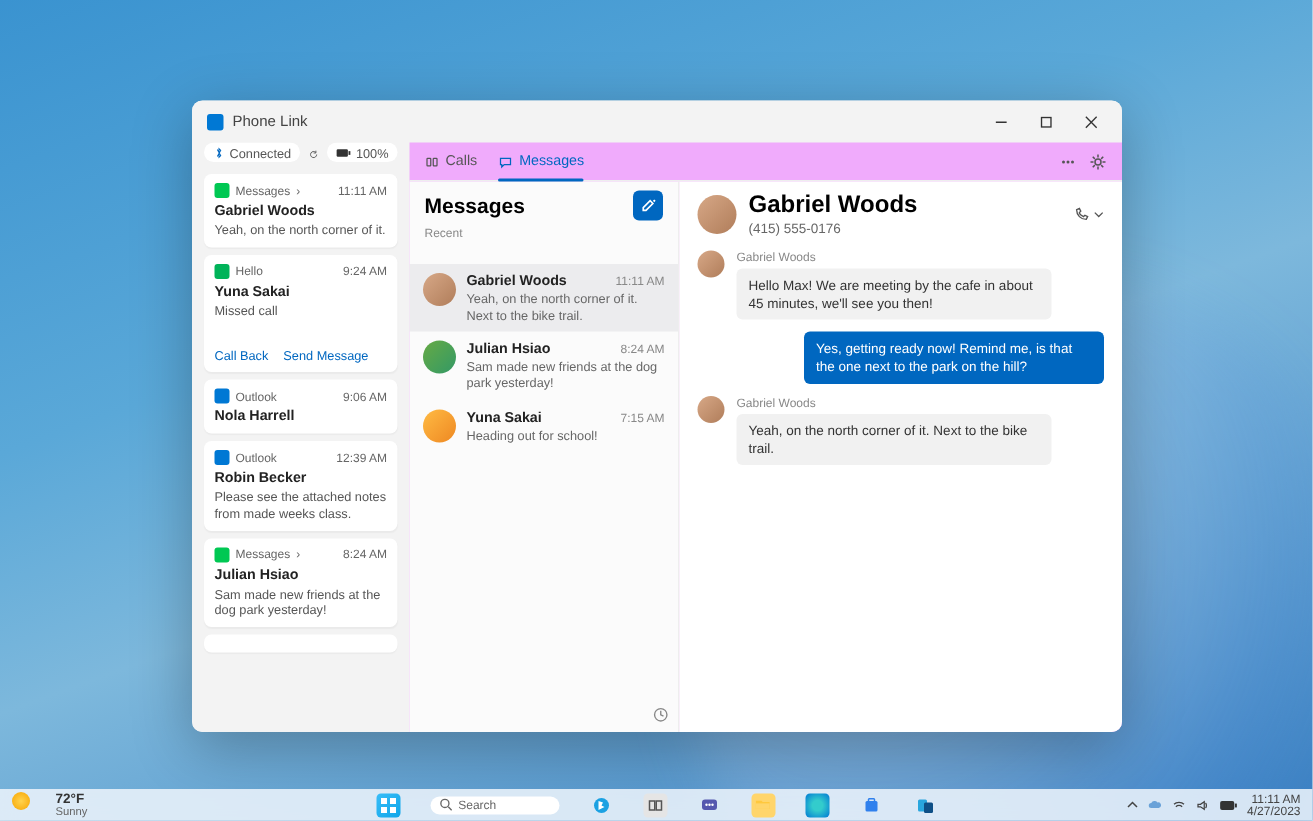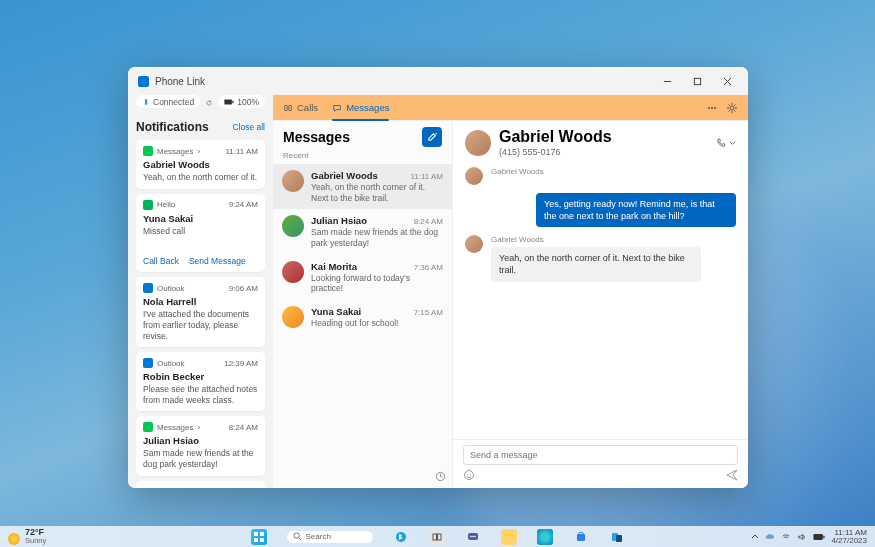--- a/index.html
+++ b/index.html
@@ -24,32 +24,32 @@
 .card .crow{display:flex;align-items:center;gap:4px;font-size:8px;color:#666}
 .card .crow .ctime{margin-left:auto}
 .card .appicon{width:10px;height:10px;border-radius:2px;display:inline-block}
 .ai-msg{background:#00c853}
 .ai-phone{background:#00b359}
 .ai-out{background:#0078d4}
 .card .ctitle{font-size:9.5px;font-weight:600;color:#222;margin-top:3px}
 .card .cbody{font-size:8.5px;color:#555;margin-top:2px;line-height:1.25}
 .card .cactions{display:flex;gap:10px;margin-top:20px}
 .card .cactions span{font-size:8.5px;color:#0067c0}
-.middle{flex:1;display:flex;flex-direction:column;background:#fdba74;min-width:0}
+.middle{flex:1;display:flex;flex-direction:column;background:#f0abfc;min-width:0}
 .tabs{height:26px;display:flex;align-items:center;gap:14px;padding:0 10px;border-bottom:1px solid #eee;font-size:9.5px;color:#555}
 .tab{display:flex;align-items:center;gap:4px;height:100%;position:relative}
 .tab.active{color:#0067c0}
 .tab.active::after{content:"";position:absolute;left:0;right:0;bottom:-1px;height:2px;background:#0067c0;border-radius:2px}
 .tabs .tr{margin-left:auto;display:flex;gap:8px;color:#555}
 .cols{flex:1;display:flex;min-height:0}
 .convlist{width:180px;border-right:1px solid #eee;display:flex;flex-direction:column;background:#fbfbfb}
 .convhdr{display:flex;align-items:center;justify-content:space-between;padding:6px 10px 2px}
 .convhdr h2{font-size:14px;font-weight:600}
 .newbtn{width:20px;height:20px;background:#0067c0;border-radius:4px;display:flex;align-items:center;justify-content:center;color:#fff}
-.recent{font-size:8px;color:#888;padding:2px 10px 4px}
+.recent{font-size:8px;color:#888;padding:2px 10px 16px}
 .conv{display:flex;gap:7px;padding:6px 9px;align-items:flex-start}
 .conv.sel{background:#ececee}
 .avatar{width:22px;height:22px;border-radius:50%;flex-shrink:0;background:#ccc;overflow:hidden}
 .av1{background:linear-gradient(135deg,#d7a887,#b07d5a)}
 .av2{background:linear-gradient(135deg,#6a4,#396)}
 .av3{background:linear-gradient(135deg,#c66,#a33)}
 .av4{background:linear-gradient(135deg,#fb4,#e82)}
 .conv .cinfo{flex:1;min-width:0}
 .conv .nmrow{display:flex;align-items:baseline;gap:6px}
 .conv .nm{font-size:9.5px;font-weight:600;color:#222}
@@ -68,21 +68,21 @@
 .sender{font-size:8px;color:#888}
 .bubble{font-size:9px;line-height:1.35;padding:5px 8px;border-radius:4px}
 .bin{background:#f1f1f1;color:#333}
 .bout{background:#0067c0;color:#fff;align-self:flex-end;max-width:200px}
 .outrow{display:flex;justify-content:flex-end}
 .compose{border-top:1px solid #eee;padding:5px 10px 7px;display:flex;flex-direction:column;gap:4px}
 .compose input{border:1px solid #ddd;border-radius:3px;font-size:9px;padding:4px 6px;outline:none;width:100%}
 .crow2{display:flex;align-items:center;justify-content:space-between;color:#999}
 .convlist .ft{margin-top:auto;padding:6px;display:flex;justify-content:flex-end;color:#888}
 .taskbar{position:absolute;left:0;right:0;bottom:0;height:21px;background:rgba(235,242,250,.88);backdrop-filter:blur(6px);display:flex;align-items:center;padding:0 8px;font-size:8.5px;color:#333}
-.wx{display:flex;align-items:flex-end;gap:5px}
+.wx{display:flex;align-items:flex-start;gap:17px}
 .wx .sun{width:12px;height:12px;background:radial-gradient(circle,#ffd34e,#f7a400);border-radius:50%}
 .wx .temp{font-weight:600;font-size:9px;line-height:1}
 .wx .cond{font-size:7.5px;color:#666;line-height:1}
 .tcenter{position:absolute;left:50%;transform:translateX(-50%);display:flex;align-items:center;gap:20px}
 .tb{width:16px;height:16px;display:flex;align-items:center;justify-content:center;border-radius:3px}
 .tb.start{background:linear-gradient(135deg,#38bdf8,#0ea5e9)}
 .search{display:flex;align-items:center;gap:4px;background:#fff;border-radius:10px;padding:1.5px 8px 1.5px 6px;font-size:8px;color:#666;width:86px}
 .tb.app{background:#e5e5e5}
 .tb.edge{background:radial-gradient(circle,#3cc 30%,#0078d4)}
 .tb.fold{background:#ffd56b}
@@ -135,24 +135,20 @@
           </svg>
         <span class="pill">
           <svg width="10" height="6" viewBox="0 0 12 7">
               <rect x="0.5" y="0.5" width="9" height="6" rx="1" fill="#333"></rect>
               <rect x="10" y="2" width="1.5" height="3" fill="#333"></rect>
             </svg>
           <span>100%</span>
         </span>
       </div>
 
-      <div class="notifhdr">
-        <h3>Notifications</h3>
-        <span class="closeall">Close all</span>
-      </div>
 
       <div class="card">
         <div class="crow">
             <span class="appicon ai-msg"></span>
             <span>Messages</span>
             <span>›</span>
             <span class="ctime">11:11 AM</span>
           </div>
         <div class="ctitle">Gabriel Woods</div>
         <div class="cbody">Yeah, on the north corner of it.</div>
@@ -172,21 +168,20 @@
           </div>
       </div>
 
       <div class="card">
         <div class="crow">
             <span class="appicon ai-out"></span>
             <span>Outlook</span>
             <span class="ctime">9:06 AM</span>
           </div>
         <div class="ctitle">Nola Harrell</div>
-        <div class="cbody">I've attached the documents from earlier today, please revise.</div>
       </div>
 
       <div class="card">
         <div class="crow">
             <span class="appicon ai-out"></span>
             <span>Outlook</span>
             <span class="ctime">12:39 AM</span>
           </div>
         <div class="ctitle">Robin Becker</div>
         <div class="cbody">Please see the attached notes from made weeks class.</div>
@@ -266,30 +261,20 @@
             <div class="avatar av2"></div>
             <div class="cinfo">
               <div class="nmrow">
                   <span class="nm">Julian Hsiao</span>
                   <span class="ct">8:24 AM</span>
                 </div>
               <div class="prev">Sam made new friends at the dog park yesterday!</div>
             </div>
           </div>
           <div class="conv">
-            <div class="avatar av3"></div>
-            <div class="cinfo">
-              <div class="nmrow">
-                  <span class="nm">Kai Morita</span>
-                  <span class="ct">7:36 AM</span>
-                </div>
-              <div class="prev">Looking forward to today's practice!</div>
-            </div>
-          </div>
-          <div class="conv">
             <div class="avatar av4"></div>
             <div class="cinfo">
               <div class="nmrow">
                   <span class="nm">Yuna Sakai</span>
                   <span class="ct">7:15 AM</span>
                 </div>
               <div class="prev">Heading out for school!</div>
             </div>
           </div>
           <div class="ft">
@@ -315,48 +300,35 @@
                   <path d="M1 2l3 3 3-3" fill="none" stroke="currentColor"></path>
                 </svg>
             </div>
           </div>
 
           <div class="msgs">
             <div class="mgrp">
               <div class="avatar av1"></div>
               <div class="col">
                 <div class="sender">Gabriel Woods</div>
+                <div class="bubble bin">Hello Max! We are meeting by the cafe in about 45 minutes, we'll see you then!</div>
               </div>
             </div>
             <div class="outrow">
               <div class="bubble bout">Yes, getting ready now! Remind me, is that the one next to the park on the hill?</div>
             </div>
             <div class="mgrp">
               <div class="avatar av1"></div>
               <div class="col">
                 <div class="sender">Gabriel Woods</div>
                 <div class="bubble bin">Yeah, on the north corner of it. Next to the bike trail.</div>
               </div>
             </div>
           </div>
 
-          <div class="compose">
-            <input type="text" placeholder="Send a message" style="">
-            <div class="crow2">
-              <svg width="12" height="12" viewBox="0 0 12 12">
-                  <circle cx="6" cy="6" r="4.5" fill="none" stroke="currentColor"></circle>
-                  <circle cx="4.5" cy="5" r=".6" fill="currentColor"></circle>
-                  <circle cx="7.5" cy="5" r=".6" fill="currentColor"></circle>
-                  <path d="M4 7.5c.6.8 1.3 1 2 1s1.4-.2 2-1" fill="none" stroke="currentColor"></path>
-                </svg>
-              <svg width="12" height="12" viewBox="0 0 12 12">
-                  <path d="M1 6l10-5-4 5 4 5z" fill="none" stroke="currentColor"></path>
-                </svg>
-            </div>
-          </div>
         </div>
       </div>
     </div>
   </div>
 </div>
 
 <div class="taskbar">
   <div class="wx">
     <div class="sun"></div>
     <div>

